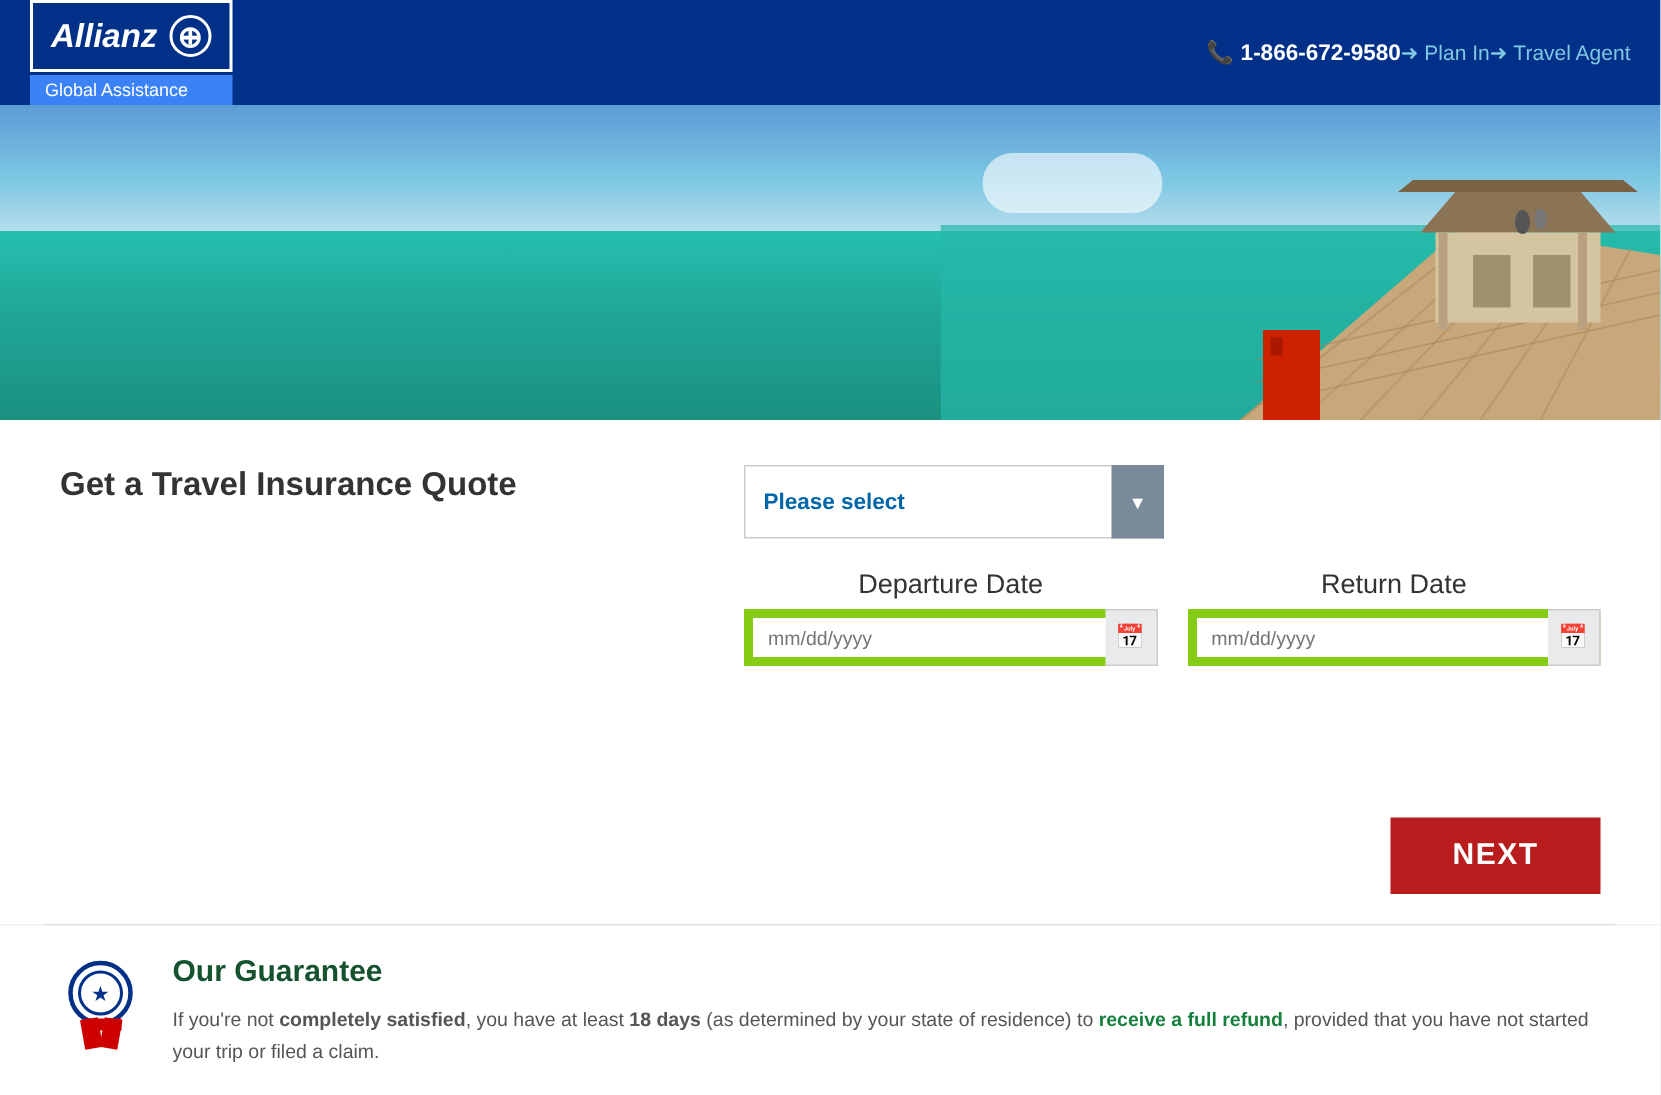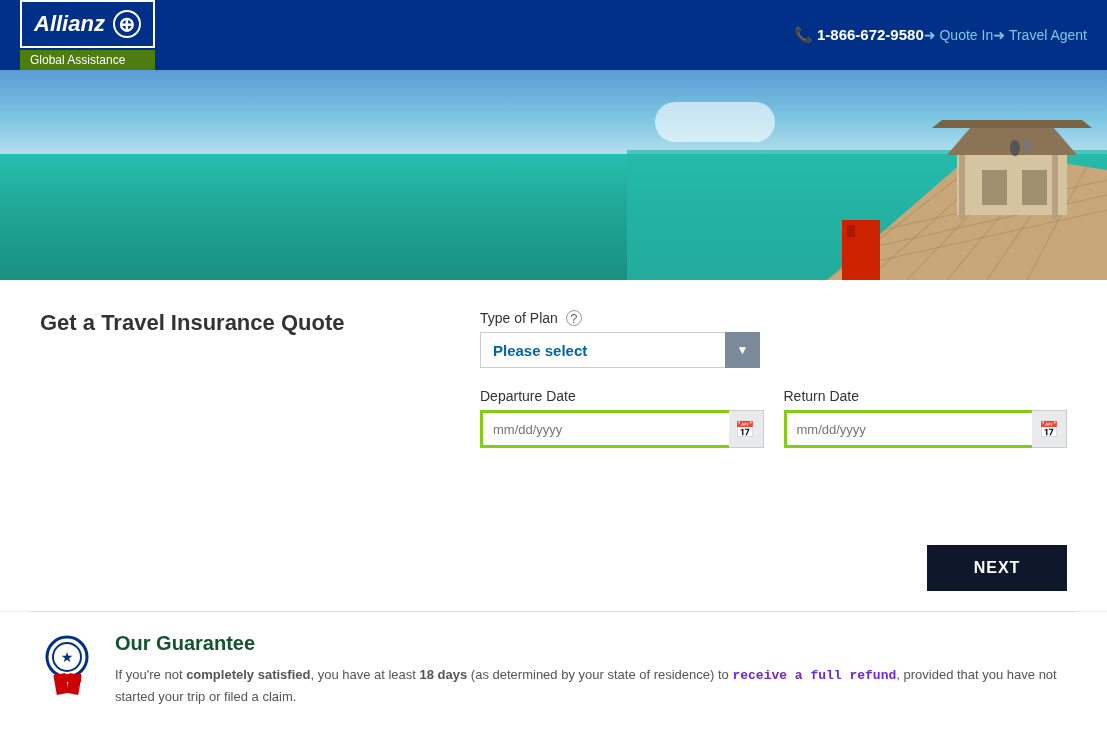--- a/index.html
+++ b/index.html
@@ -38,21 +38,21 @@
       border: 2px solid white;
       border-radius: 50%;
       width: 28px;
       height: 28px;
       display: flex;
       align-items: center;
       justify-content: center;
       font-weight: bold;
     }
     .global-assistance {
-      background: #4d7c0f;
+      background: #3b82f6;
       color: white;
       font-size: 12px;
       padding: 3px 10px;
       margin-top: 2px;
     }
     .header-right {
       display: flex;
       align-items: center;
     }
     .header-phone {
@@ -98,21 +98,21 @@
 
     
     .main-content {
       background: white;
       margin: 0;
       padding: 30px 40px;
       min-height: 250px;
     }
     .content-grid {
       display: flex;
-      gap: 60px;
+      gap: 76px;
     }
     .left-col {
       flex: 0 0 380px;
     }
     .right-col {
       flex: 1;
     }
     .section-title {
       font-size: 22px;
       color: #333;
@@ -153,21 +153,21 @@
       justify-content: center;
       font-style: normal;
       cursor: pointer;
     }
     .select-wrapper {
       position: relative;
       width: 280px;
     }
     .plan-select {
       width: 100%;
-      height: 36px;
+      height: 49px;
       border: 1px solid #ccc;
       padding: 0 35px 0 12px;
       appearance: none;
       font-size: 15px;
       color: #0066aa;
       font-weight: bold;
       background: white;
       cursor: pointer;
     }
     .select-arrow {
@@ -187,31 +187,32 @@
 
     .dates-row {
       display: flex;
       gap: 20px;
       margin-top: 20px;
     }
     .date-group {
       flex: 1;
     }
     .date-label {
-      font-size: 14px;
+      font-size: 18px;
       color: #333;
       margin-bottom: 6px;
+      text-align: center;
     }
     .date-input-wrapper {
       position: relative;
     }
     .date-input {
       width: 100%;
       height: 38px;
-      border: 3px solid #84cc16;
+      border: 6px solid #84cc16;
       padding: 0 35px 0 10px;
       font-size: 13px;
       color: #999;
       background: white;
     }
     .calendar-icon {
       position: absolute;
       right: 0;
       top: 0;
       bottom: 0;
@@ -227,25 +228,25 @@
       cursor: pointer;
     }
 
     .next-row {
       display: flex;
       justify-content: flex-end;
       padding: 15px 40px 20px;
       background: white;
     }
     .next-btn {
-      background: #0f172a;
+      background: #b91c1c;
       color: white;
       border: none;
       padding: 14px 40px;
-      font-size: 16px;
+      font-size: 20px;
       font-weight: bold;
       letter-spacing: 1px;
       cursor: pointer;
       min-width: 140px;
     }
 
     
     .divider {
       border: none;
       border-top: 1px solid #ddd;
@@ -271,41 +272,41 @@
       color: #14532d;
       font-weight: bold;
       margin-bottom: 10px;
     }
     .guarantee-text {
       font-size: 13px;
       color: #555;
       line-height: 1.6;
     }
     .guarantee-bold { font-weight: bold; }
-    .guarantee-link { color: #6d28d9; font-family: Liberation Mono, monospace; }
+    .guarantee-link { color: #15803d; }
   </style>
 </head>
 <body>
 
 <header class="header">
   <div class="logo-area">
     <div class="logo-box">
       <span class="logo-text">Allianz</span>
       <div class="logo-icon">⊕</div>
     </div>
     <div class="global-assistance">Global Assistance</div>
   </div>
   <div class="header-right">
     <span class="header-phone">
       <span>📞</span>
       <span>1-866-672-9580</span>
     </span>
     <a class="header-link" href="#">
       <span>➜</span>
-      <span>Quote In</span>
+      <span>Plan In</span>
     </a>
     <a class="header-link" href="#">
       <span>➜</span>
       <span>Travel Agent</span>
     </a>
   </div>
 </header>
 
 <div class="hero">
   <div class="hero-sky"></div>
@@ -351,24 +352,20 @@
 <div class="main-content">
   <div class="content-grid">
 
     <div class="left-col">
       <h1 class="section-title">Get a Travel Insurance Quote</h1>
     </div>
 
     <div class="right-col">
 
       <div>
-        <div class="form-label">
-          <span>Type of Plan</span>
-          <span class="help-icon">?</span>
-        </div>
         <div class="select-wrapper">
           <select class="plan-select">
             <option value="">Please select</option>
             <option value="single">Single Trip</option>
             <option value="annual">Annual/Multi-Trip</option>
             <option value="rental">Rental Car</option>
           </select>
           <div class="select-arrow">▼</div>
         </div>
       </div>

